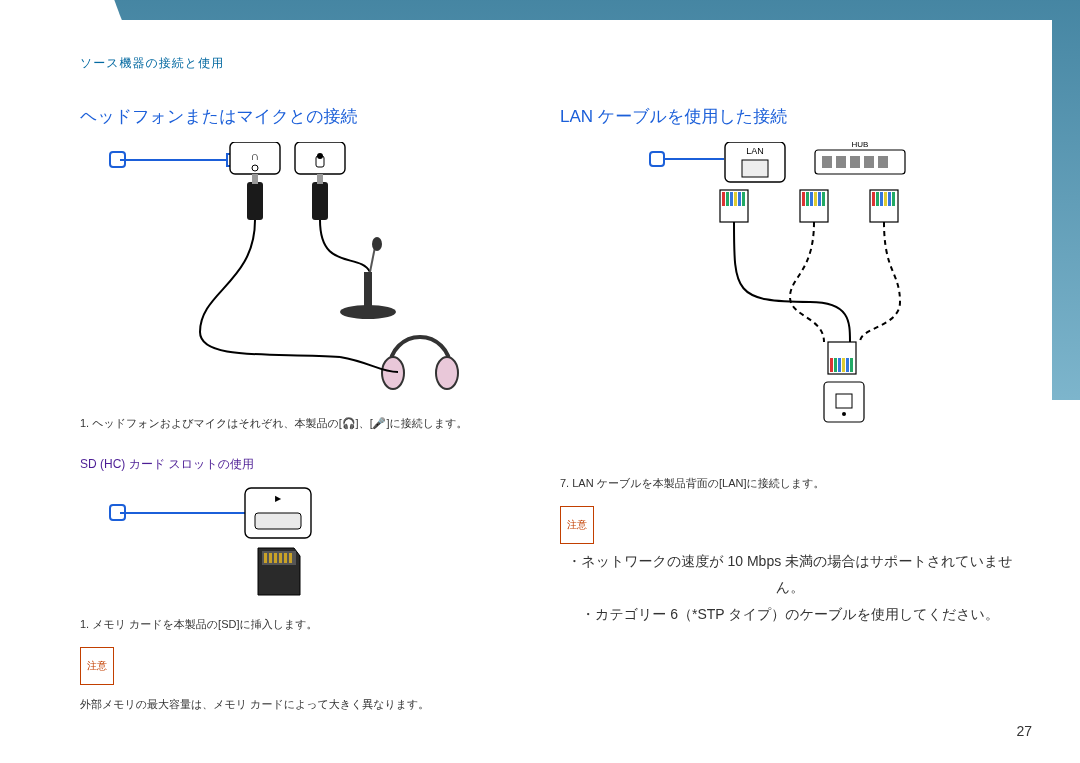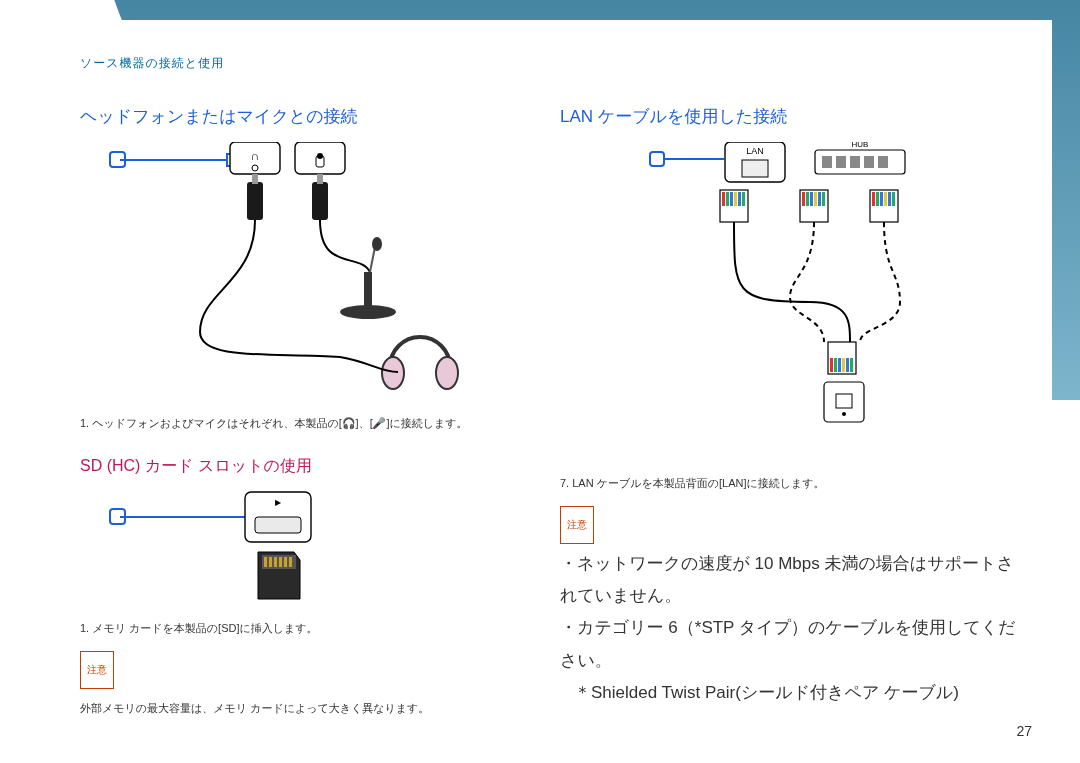--- a/index.html
+++ b/index.html
@@ -55,22 +55,22 @@
     width: 460px;
     z-index: 2;
   }
   .section-title {
     color: #1b5fd9;
     font-size: 17px;
     font-weight: 500;
     margin-bottom: 14px;
   }
   .sub-title {
-    color: #be185d;
-    font-size: 16px;
+    color: #4c1d95;
+    font-size: 12px;
     font-weight: 500;
     margin-top: 22px;
     margin-bottom: 10px;
   }
   .body-text {
     font-size: 11px;
     color: #333;
     line-height: 1.8;
     margin: 6px 0;
   }
@@ -87,23 +87,24 @@
   }
   .page-num {
     position: absolute;
     bottom: 24px;
     right: 48px;
     font-size: 14px;
     color: #333;
     z-index: 3;
   }
   .bullet-line {
-    font-size: 17px;
+    font-size: 14px;
     color: #333;
     line-height: 1.9;
+    text-align: center;
   }
 </style>
 </head>
 <body>
 
 <div class="bg-arc"></div>
 <div class="page-frame"></div>
 
 <div class="breadcrumb">ソース機器の接続と使用</div>
 
@@ -244,16 +245,15 @@
       <rect x="264" y="240" width="40" height="40" rx="4" fill="#fff" stroke="#000" stroke-width="1.2"></rect>
       <rect x="276" y="252" width="16" height="14" fill="#fff" stroke="#000"></rect>
       <circle cx="284" cy="272" r="2" fill="#000"></circle>
     </svg>
   </div>
 
   <div class="body-text">7. LAN ケーブルを本製品背面の[LAN]に接続します。</div>
   <div class="notice-label">注意</div>
   <div class="bullet-line">・ネットワークの速度が 10 Mbps 未満の場合はサポートされていません。</div>
   <div class="bullet-line">・カテゴリー 6（*STP タイプ）のケーブルを使用してください。</div>
-  <div class="bullet-line" style="padding-left:14px;">＊Shielded Twist Pair(シールド付きペア ケーブル)</div>
 </div>
 
 <div class="page-num">27</div>
 
 </body></html>

